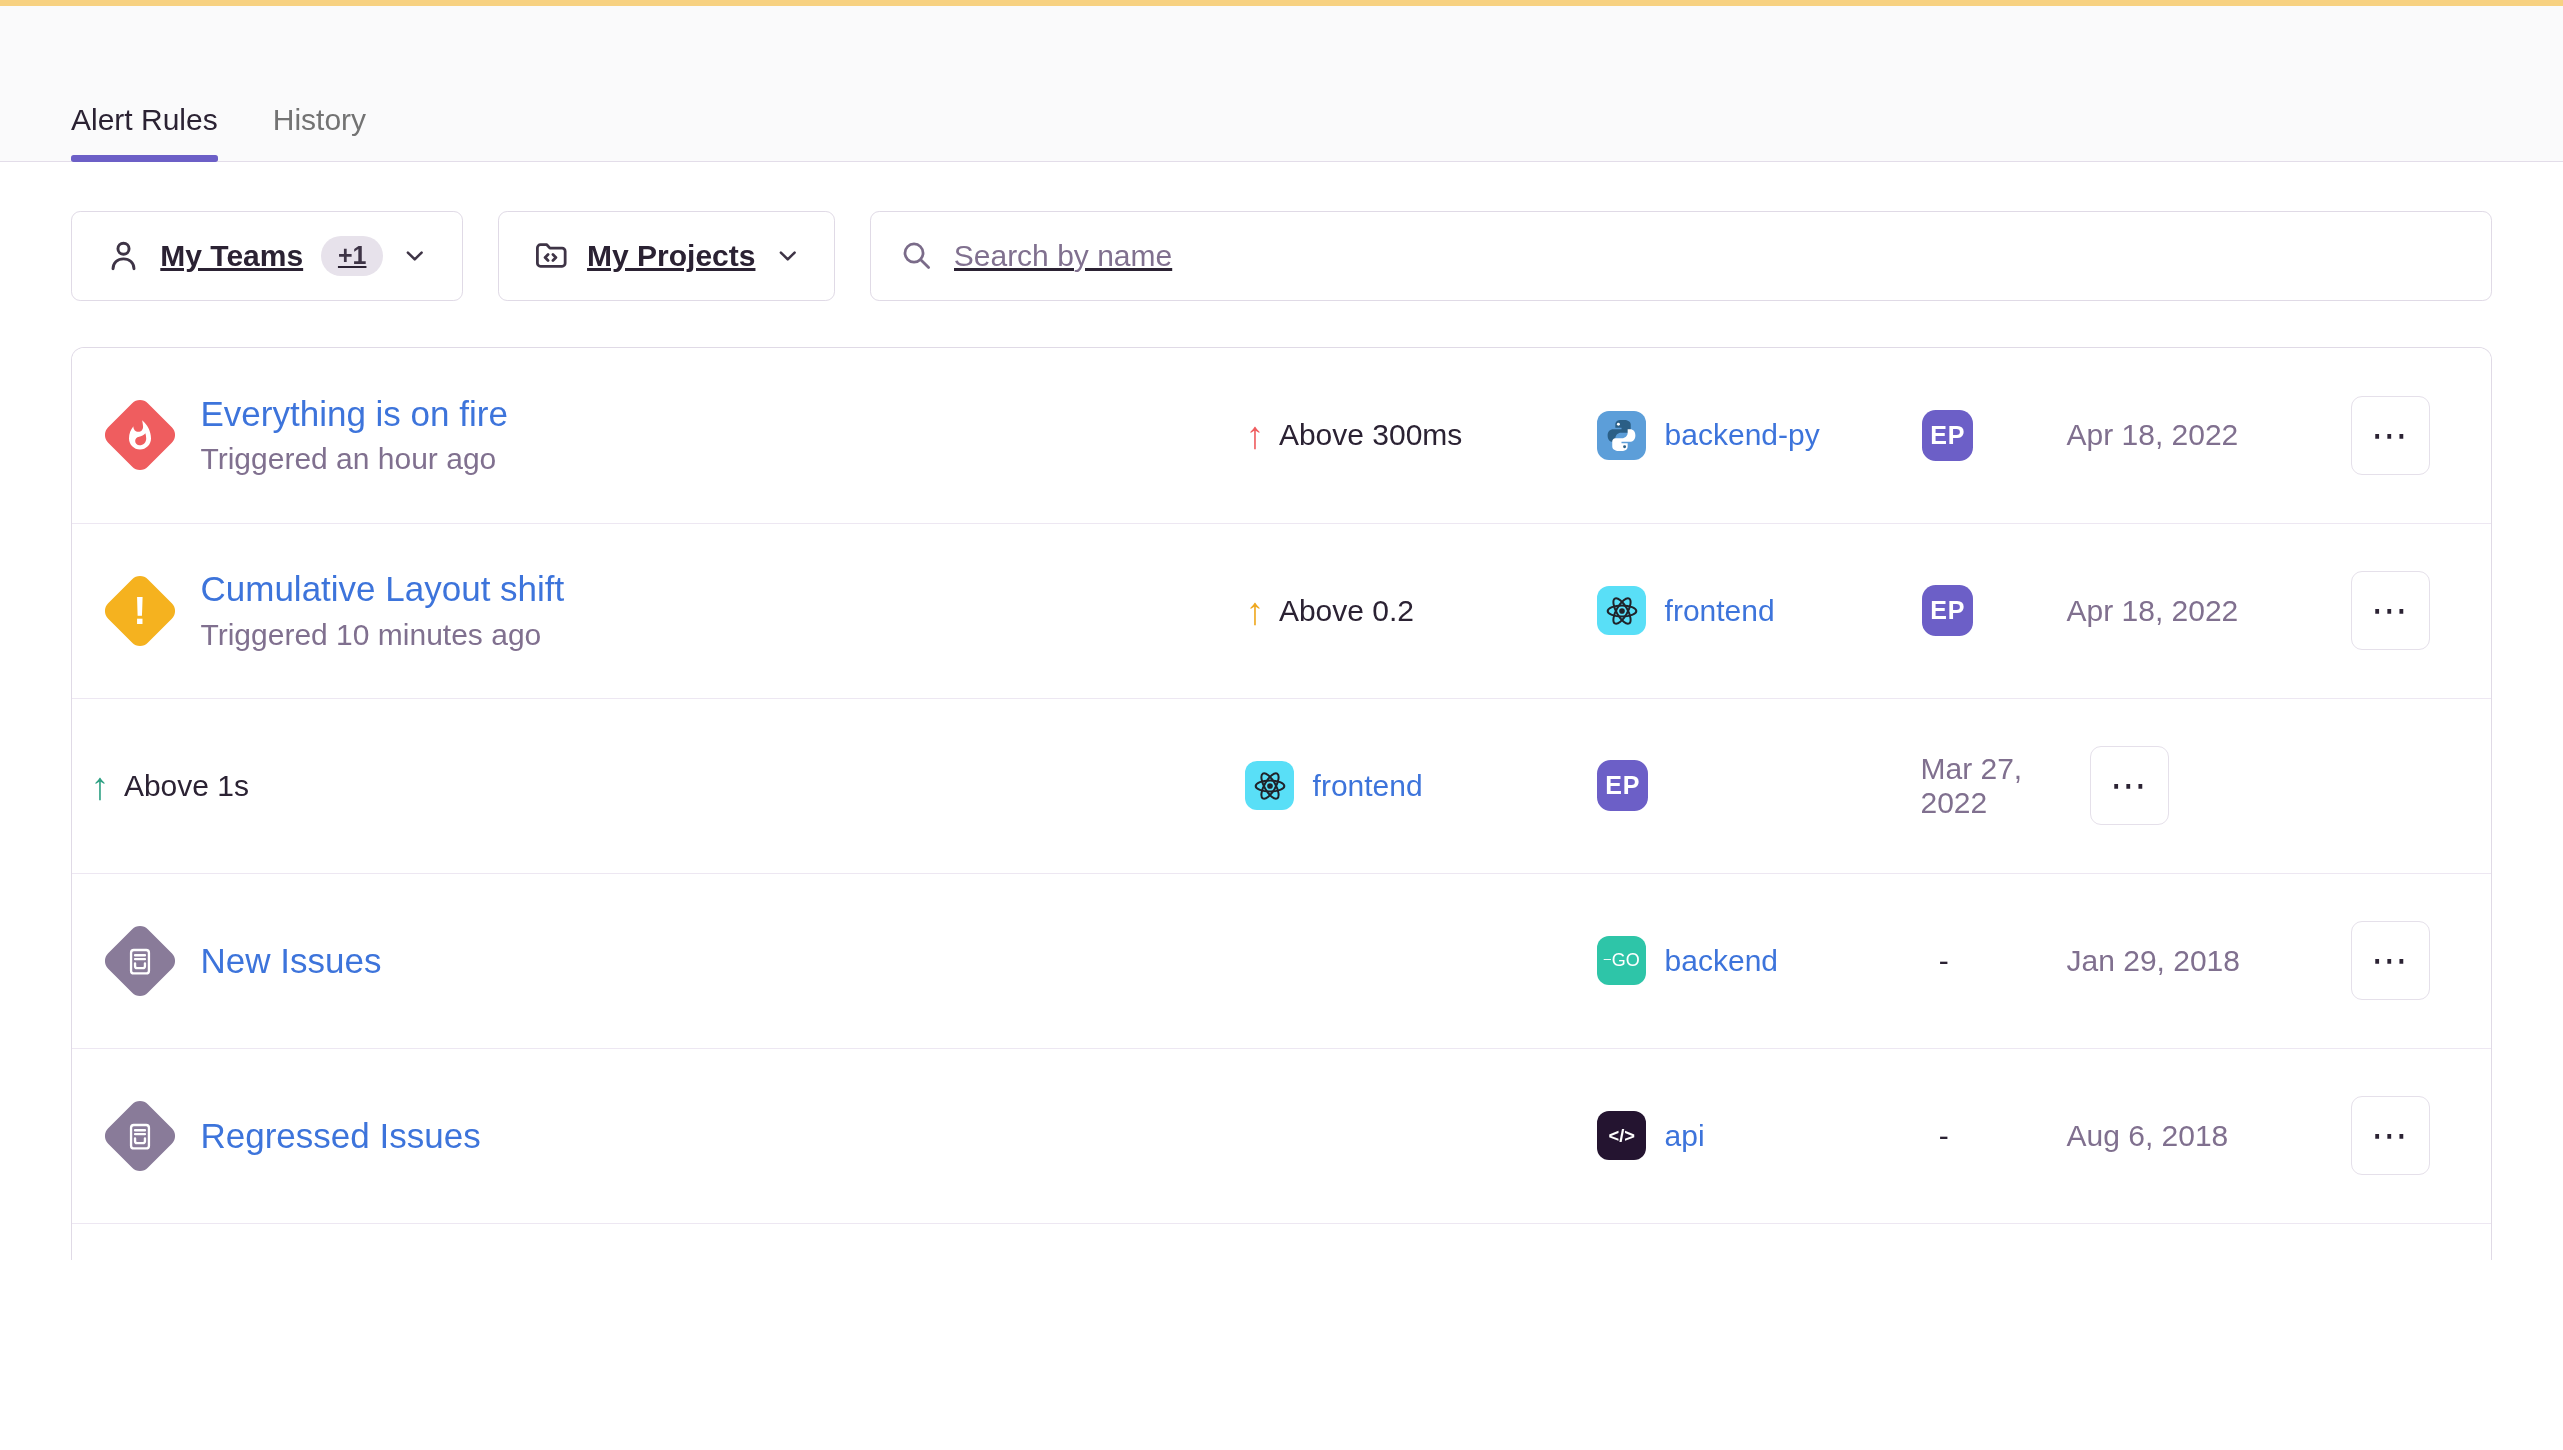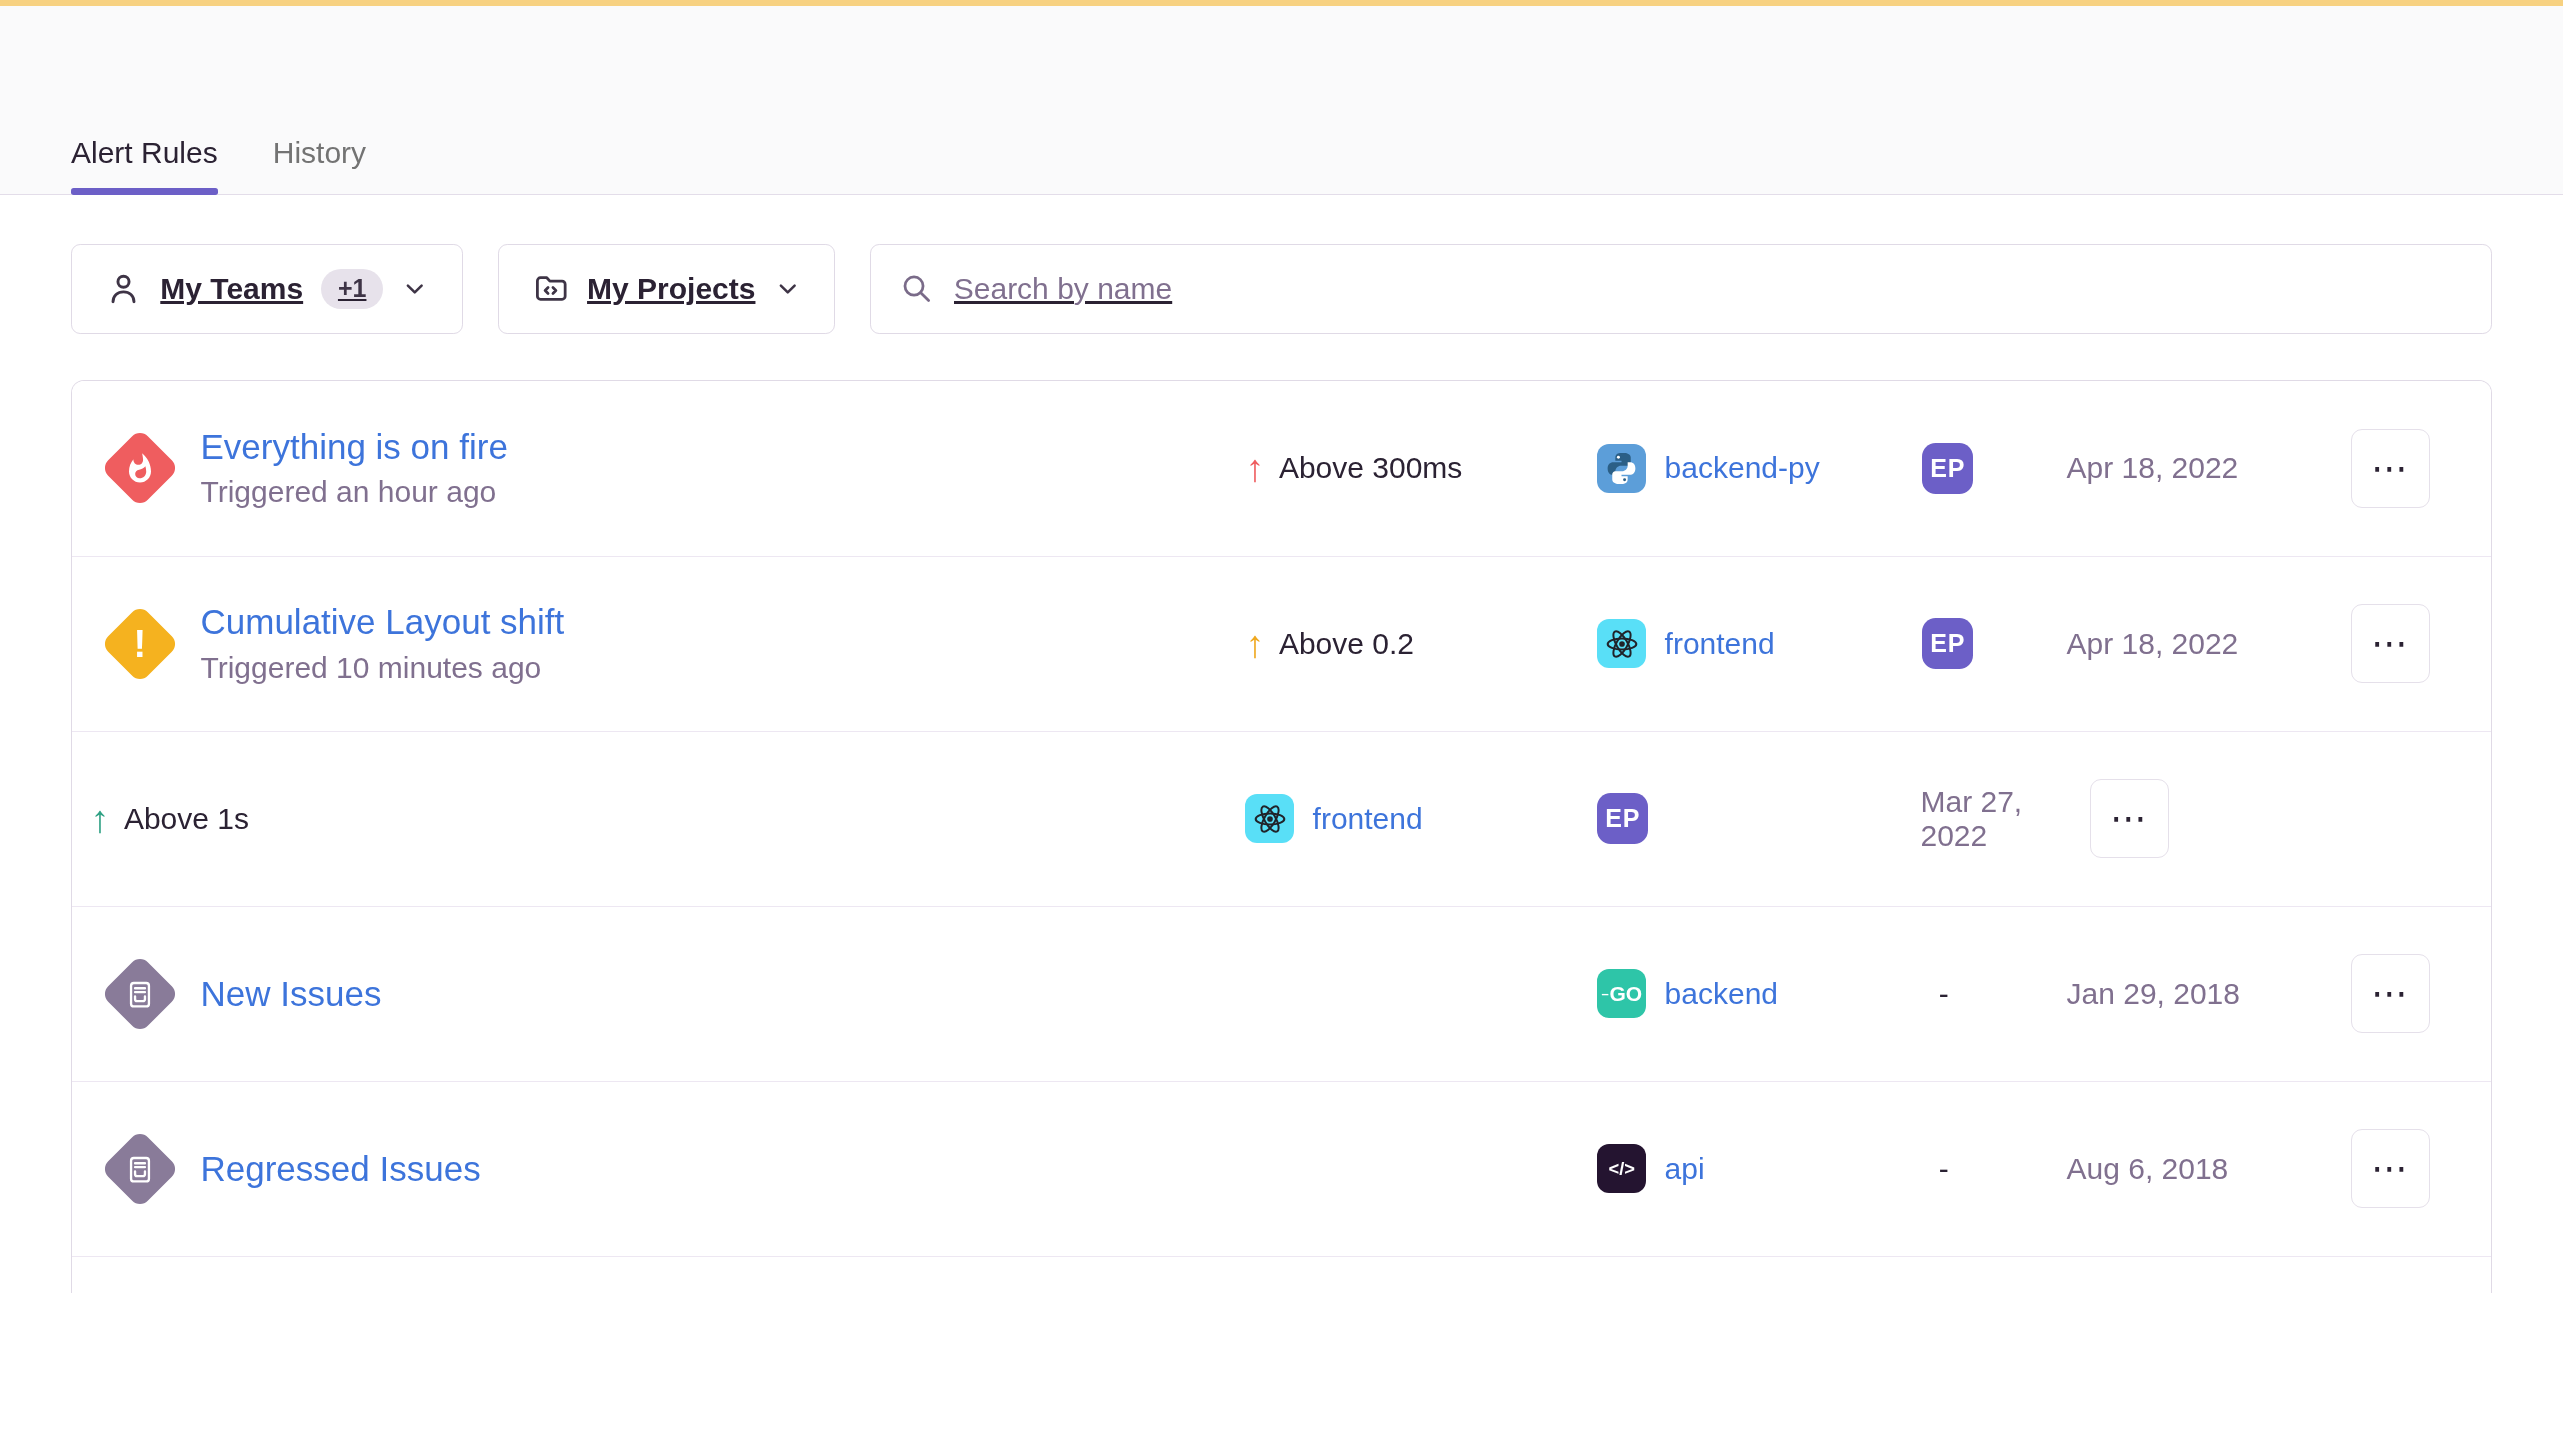--- a/index.html
+++ b/index.html
@@ -19,21 +19,21 @@
   .btn-create {
     display: flex; align-items: center; gap: 18.3px; height: 92px; padding: 0 38px;
     background: #6C5FC7; border: none; border-radius: 11px; cursor: pointer;
     color: #fff; font-size: 32px; font-weight: 600; font-family: inherit;
   }
   .btn-gear {
     width: 92px; height: 92px; border-radius: 11px; background: #fff;
     border: 1.8px solid #E0DAE6; cursor: pointer; display: flex; align-items: center; justify-content: center;
     font-size: 48px; color: #2B2233; font-family: inherit;
   }
-  .tabs { display: flex; gap: 55px; margin-top: 90px; align-items: flex-end; }
+  .tabs { display: flex; gap: 55px; margin-top: 57px; align-items: flex-end; }
   .tab { font-size: 30px; color: #737373; padding-bottom: 24px; position: relative; cursor: pointer; background:none; border:none; font-family: inherit; }
   .tab.active { color: #2B2233; }
   .tab.active::after {
     content: ""; position: absolute; left: 0; right: 0; bottom: -1.8px; height: 7.3px;
     background: #6C5FC7; border-radius: 2.7px;
   }
 
   
   .content { padding: 0 71px; }
   .filter-row { display: flex; gap: 35px; margin-top: 49px; text-decoration: underline; }
@@ -94,21 +94,21 @@
 
   .cell-project { display: flex; align-items: center; gap: 18.3px; padding-left: 18.3px; }
   .plat-tile {
     width: 49px; height: 49px; border-radius: 12px; flex-shrink: 0;
     display: flex; align-items: center; justify-content: center; color: #fff;
   }
   .plat-python { background: #5C9ED9; }
   .plat-react { background: #59DFF7; }
   .plat-go { background: #2EC5A8; }
   .plat-code { background: #241430; }
-  .go-label { font-size: 21px; font-weight: 700; letter-spacing: 0; }
+  .go-label { font-size: 18px; font-weight: 400; letter-spacing: 0; }
   .go-label::before { content: "–"; font-size: 13px; vertical-align: 2.7px; margin-right: 0.9px; }
   .code-label { font-size: 18.3px; font-weight: 700; }
   .project-link { font-size: 30px; color: #3D74DB; cursor: pointer; }
 
   .cell-team { padding-left: 18.3px; }
   .team-badge {
     width: 51px; height: 51px; border-radius: 13.7px; background: #6C5FC7;
     display: flex; align-items: center; justify-content: center;
     color: #fff; font-size: 25px; font-weight: 600; letter-spacing: 0.9px;
   }

